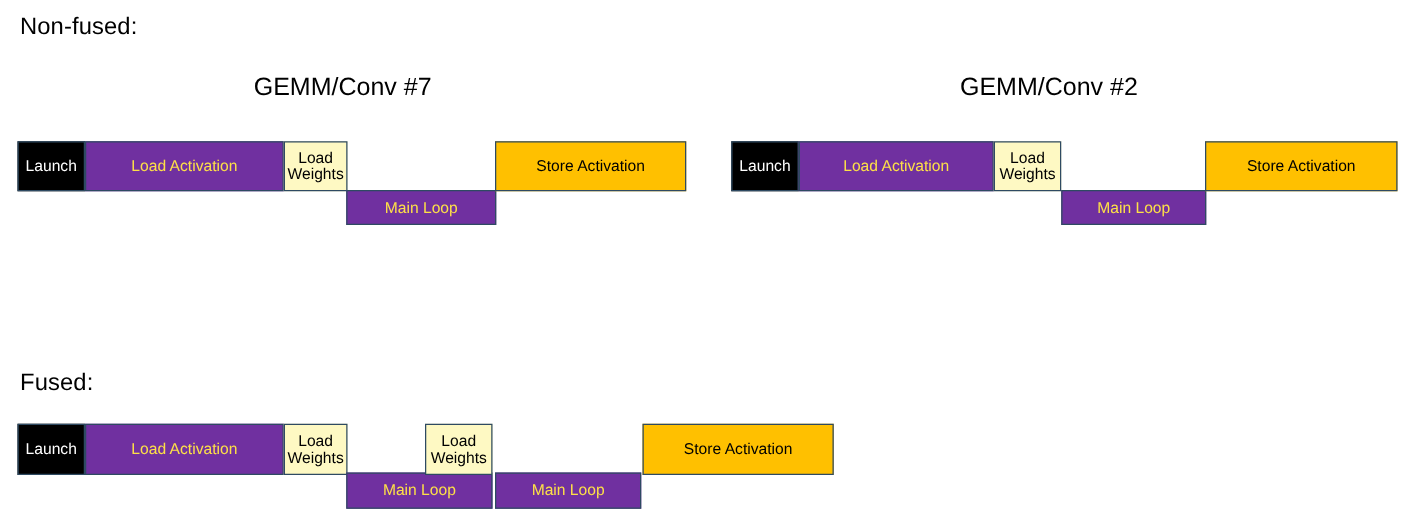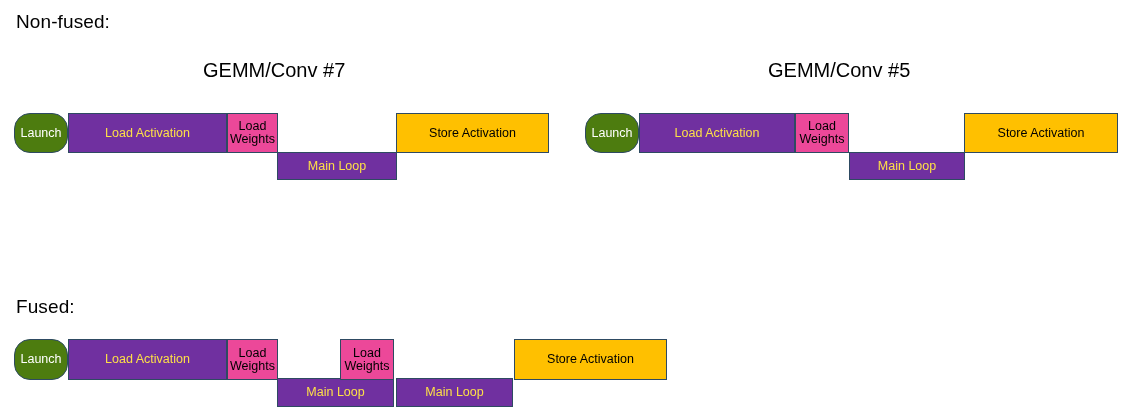--- a/index.html
+++ b/index.html
@@ -41,35 +41,35 @@
     justify-content:center;
     text-align:center;
     font-size:12.5px;
     line-height:1.02;
     overflow:hidden;
     white-space:nowrap;
   }
   .blk.wrap{white-space:normal;}
   .blk span{display:block;pointer-events:none;}
 
-  .blk-launch{background:#4d7c0f;color:#ffffff;border-radius:16px;}
+  .blk-launch{background:#000000;color:#ffffff;}
   .blk-purple{background:#7030A0;color:#fde047;}
-  .blk-yellow{background:#ec4899;color:#000000;font-size:12.5px;}
+  .blk-yellow{background:#fef9c3;color:#000000;font-size:12.5px;}
   .blk-orange{background:#FFC000;color:#000000;}
 </style>
 </head>
 <body>
 
 <div class="canvas">
 
   <div class="section-label" style="left:16px;top:12px;">Non-fused:</div>
 
   <div class="group-title" style="left:203px;top:60px;">GEMM/Conv #7</div>
 
-  <div class="group-title" style="left:768px;top:60px;">GEMM/Conv #5</div>
+  <div class="group-title" style="left:768px;top:60px;">GEMM/Conv #2</div>
 
   <div class="blk blk-launch" style="left:14px;top:113px;width:54px;height:40px;">
     <span>Launch</span>
   </div>
 
   <div class="blk blk-purple" style="left:68px;top:113px;width:159px;height:40px;">
     <span>Load Activation</span>
   </div>
 
   <div class="blk blk-yellow wrap" style="left:227px;top:113px;width:51px;height:40px;flex-direction:column;">

